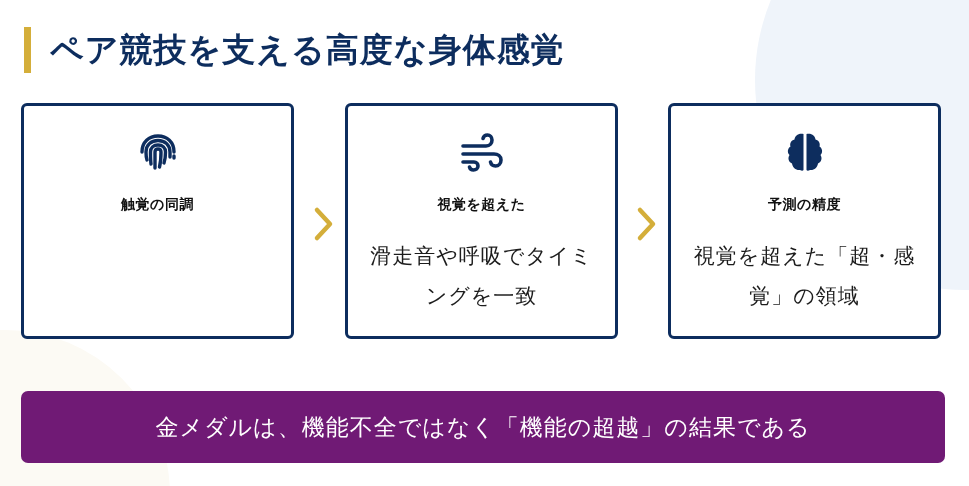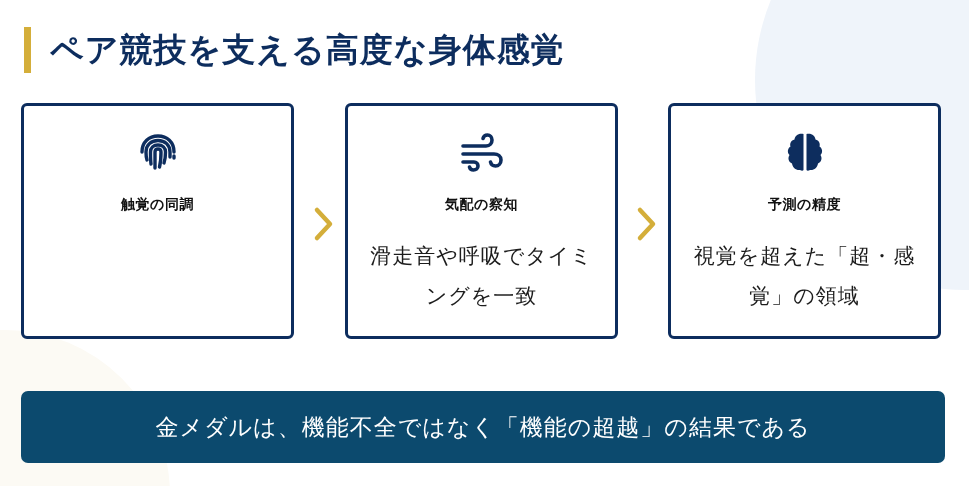--- a/index.html
+++ b/index.html
@@ -45,21 +45,21 @@
   }
   .card .desc {
     margin-top:22px; width:240px; text-align:center;
     font-size:21px; line-height:40px; color:#1c1c1c; letter-spacing:1px;
   }
   .chevron {
     position:absolute; top:205px; width:24px; height:38px; z-index:1;
   }
   .banner {
     position:absolute; left:21px; top:391px; width:924px; height:72px;
-    background:#0c4a6e; border-radius:7px; z-index:1;
+    background:#701a75; border-radius:7px; z-index:1;
     display:flex; align-items:center; justify-content:center;
     color:#ffffff; font-size:23px; letter-spacing:1px; white-space:nowrap;
   }
   .banner .strong { font-weight:normal; }
 </style>
 </head>
 <body>
 
 <div class="bg-circle-tr"></div>
 <div class="bg-circle-bl"></div>
@@ -89,21 +89,21 @@
 </div>
 
 <div class="card" style="left:345px;">
   <div class="icon">
     <svg width="44" height="44" viewBox="0 0 44 44" fill="none" stroke="#0d2d5e" stroke-width="3.6" stroke-linecap="round">
       <path d="M3 16 H26 C30 16 32 13 32 10 C32 7 30 5 27.5 5 C25 5 23.5 6.5 23 8.5"></path>
       <path d="M3 24 H34 C38 24 41 26.5 41 30 C41 33.5 38.5 36 35.5 36 C33 36 31 34.5 30.5 32"></path>
       <path d="M3 32 H14 C16.5 32 18 34 18 36 C18 38.5 16 40 13.5 40 C11.5 40 10 39 9.5 37"></path>
     </svg>
   </div>
-  <div class="label">気配の察知</div>
+  <div class="label">視覚を超えた</div>
   <div class="desc">滑走音や呼吸でタイミングを一致</div>
 </div>
 
 <div class="chevron" style="left:635px;">
   <svg width="24" height="38" viewBox="0 0 24 38" fill="none" stroke="#d4ae3a" stroke-width="4.5" stroke-linecap="round" stroke-linejoin="round">
     <path d="M5 5 L18 19 L5 33"></path>
   </svg>
 </div>
 
 <div class="card" style="left:668px;">

